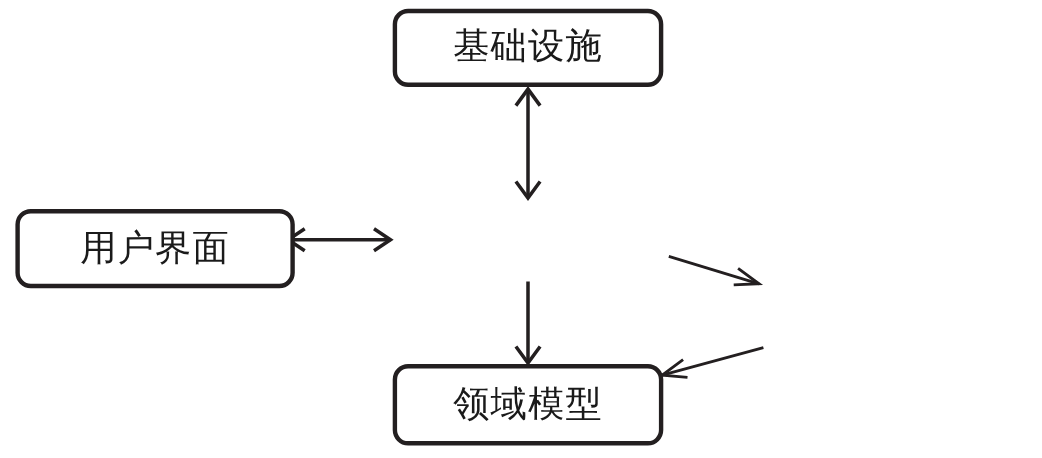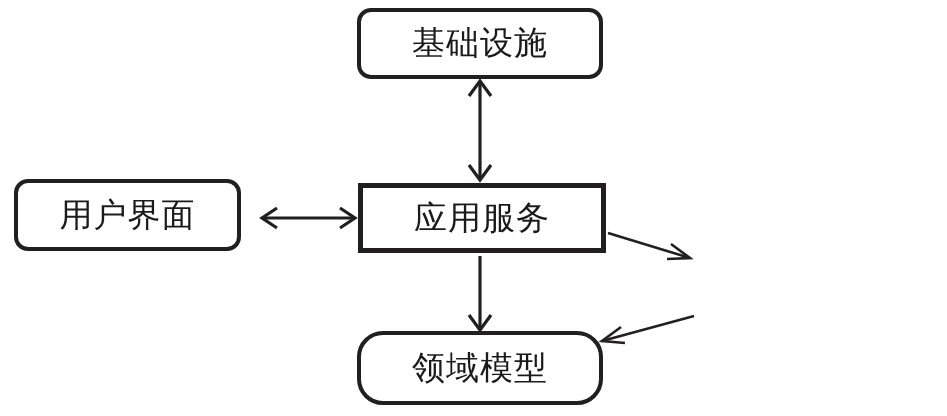--- a/index.html
+++ b/index.html
@@ -46,24 +46,24 @@
     font-family: "Liberation Serif", "DejaVu Serif", serif;
     font-size: 33px;
     line-height: 1;
     color: #1a1a1a;
     letter-spacing: 1px;
     white-space: nowrap;
     user-select: none;
   }
   
   #node-integration-context { left: 357px; top: 8px;   width: 246px; height: 71px; }
-  #node-user-interface      { left: 14px;  top: 179px; width: 227px; height: 72px; }
+  #node-user-interface      { left: 14px;  top: 190px; width: 254px; height: 72px; }
   #node-application-service { left: 358px; top: 183px; width: 248px; height: 70px; }
   #node-infrastructure      { left: 690px; top: 238px; width: 245px; height: 75px; }
-  #node-domain-model        { left: 357px; top: 331px; width: 246px; height: 74px; border-radius: 26px; }
+  #node-domain-model        { left: 357px; top: 331px; width: 246px; height: 74px; }
 </style>
 </head>
 <body>
 
 <div id="diagram-root">
 
   <svg class="layer-edges" viewBox="0 0 947 416" width="947" height="416" xmlns="http://www.w3.org/2000/svg">
 
     <g>
       <line x1="480" y1="81" x2="480" y2="180" stroke="#231f20" stroke-width="3.2"></line>
@@ -94,22 +94,19 @@
   </svg>
 
   <div class="node rounded" id="node-integration-context">
     <span class="node-label">基础设施</span>
   </div>
 
   <div class="node rounded" id="node-user-interface">
     <span class="node-label">用户界面</span>
   </div>
 
-  <div class="node sharp" id="node-application-service">
-    <span class="node-label">应用服务</span>
-  </div>
 
 
   <div class="node rounded" id="node-domain-model">
     <span class="node-label">领域模型</span>
   </div>
 
 </div>
 
 </body></html>

